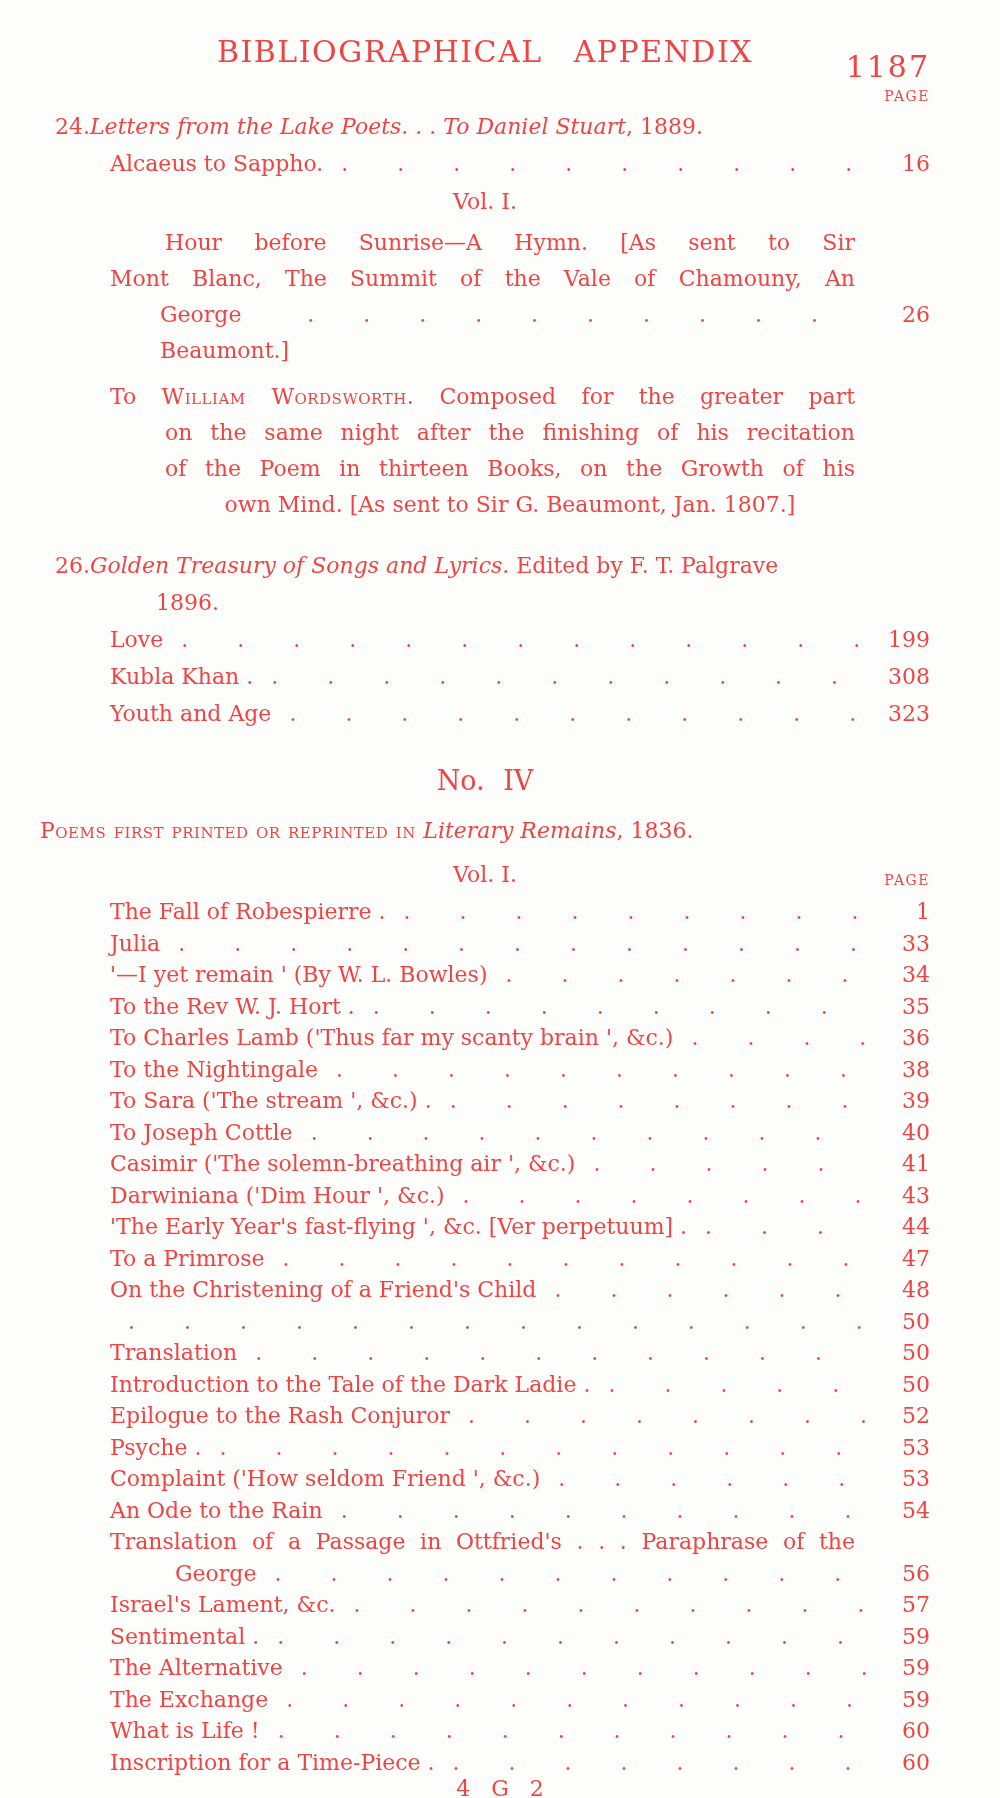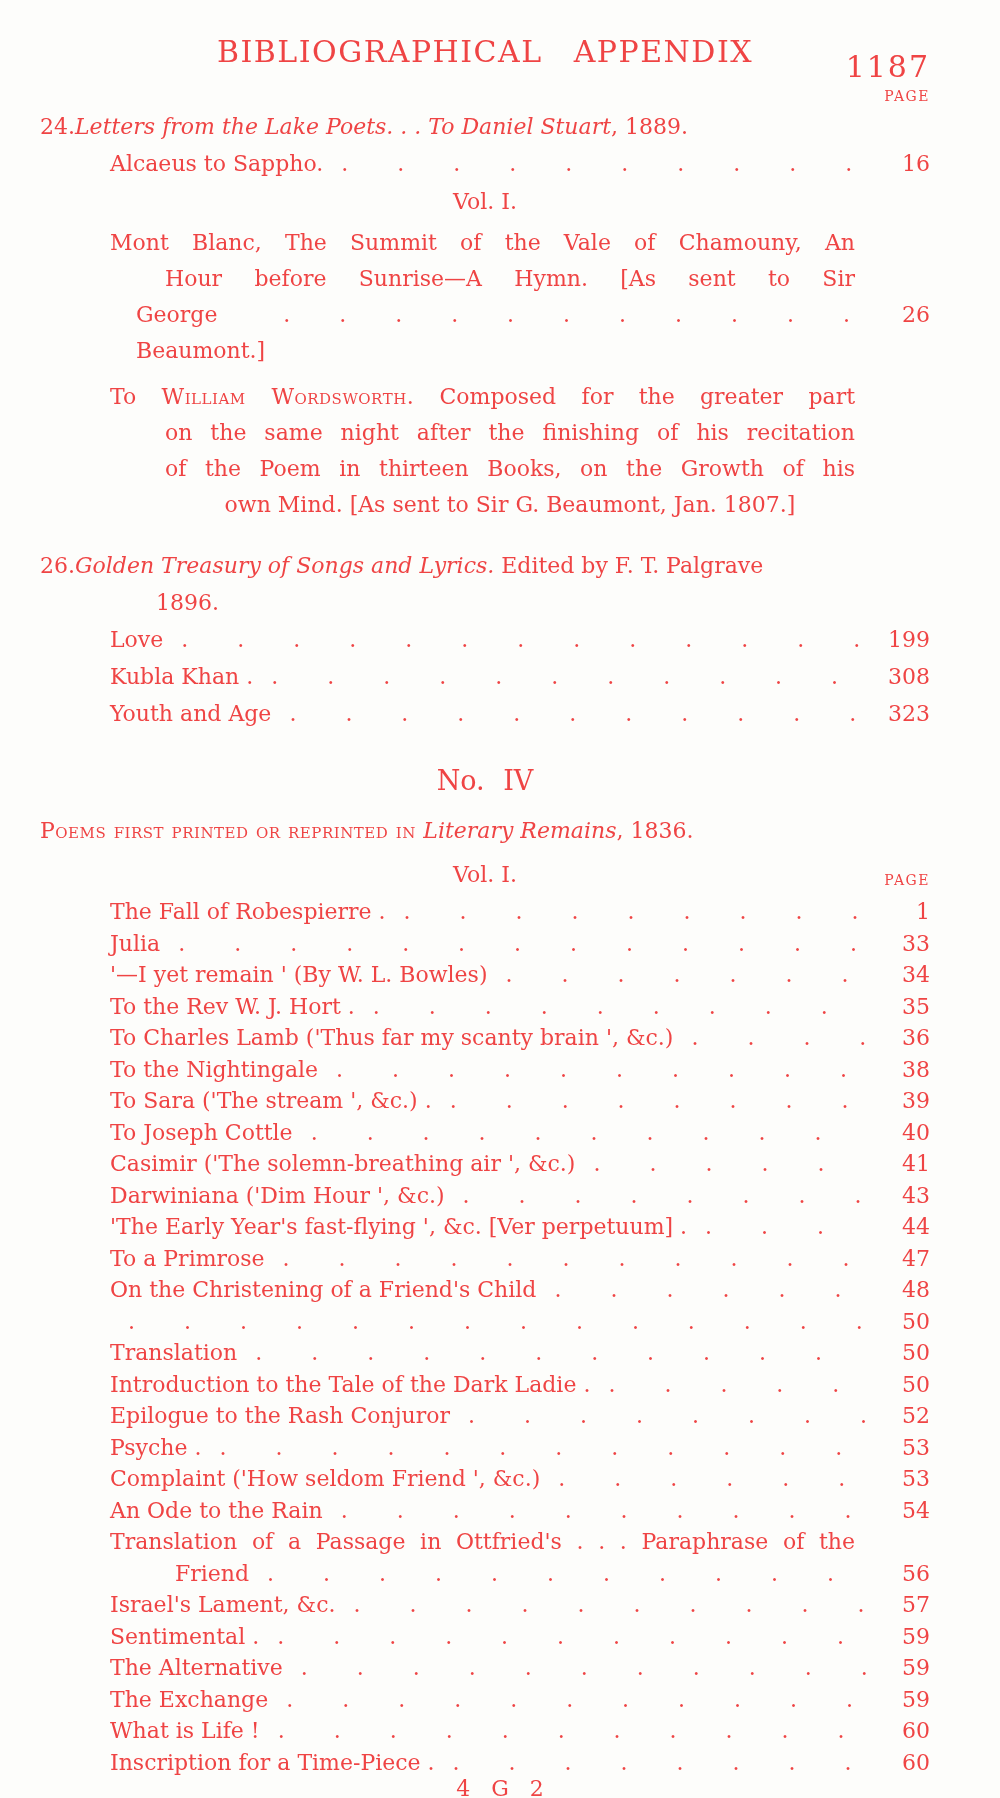--- a/index.html
+++ b/index.html
@@ -17,21 +17,21 @@
 
   
   .running-head{position:relative;text-align:center;font-size:30px;line-height:44px;letter-spacing:1.5px;word-spacing:20px;white-space:nowrap;}
   .folio{position:absolute;right:0;top:15px;letter-spacing:2px;word-spacing:0;}
 
   
   .page-col-label{position:absolute;right:70px;top:88px;font-size:14px;letter-spacing:1.5px;}
   .page-col-label-2{position:absolute;right:0;top:5px;font-size:14px;letter-spacing:1.5px;}
 
   
-  .item-line{display:flex;align-items:flex-start;line-height:37px;}
+  .item-line{display:flex;align-items:flex-start;line-height:37px;margin-left:15px;}
   .item-num{flex:none;width:35px;}
   .item-text{flex:1;}
   .item-cont{margin-left:116px;line-height:37px;}
 
   .seg-r{font-style:normal;}
   .seg-i{font-style:italic;}
   .seg-sc{font-variant:small-caps;letter-spacing:0.5px;}
 
   
   .center-heading{text-align:center;line-height:36px;}
@@ -39,21 +39,21 @@
   .section-heading{text-align:center;font-size:27px;line-height:46px;word-spacing:10px;}
   .intro-line{line-height:30px;}
 
   
   .p-line{line-height:36px;text-align:center;}
   .ind1{margin-left:70px;}
   .ind2{margin-left:125px;}
   .w1{width:745px;}
   .w2{width:690px;}
   .just{text-align:justify;text-align-last:justify;}
-  .p-flex{display:flex;align-items:baseline;margin-left:96px;line-height:36px;}
+  .p-flex{display:flex;align-items:baseline;margin-left:120px;line-height:36px;}
 
   
   .toc-row{display:flex;align-items:flex-start;margin-left:70px;line-height:32px;}
   .toc-a .toc-row{line-height:37px;}
   .toc-b .toc-row{line-height:31.5px;}
   .toc-title{white-space:nowrap;}
   .toc-leader{flex:1 1 auto;min-width:0;overflow:hidden;white-space:nowrap;letter-spacing:21px;padding-left:18px;}
   .toc-page{flex:none;width:64px;text-align:right;white-space:nowrap;}
   .toc-b .toc-cont{padding-left:65px;}
   .toc-full{display:block;width:745px;text-align:justify;text-align-last:justify;}
@@ -96,22 +96,22 @@
           <span class="toc-title">Alcaeus to Sappho.</span>
           <span class="toc-leader">. . . . . . . . . . . . . . . . . . . . . . . . . . . . . . . . . . . . . . . . </span>
           <span class="toc-page">16</span>
         </div>
       </div>
 
 
     <div class="center-heading mt-vol1">Vol. I.</div>
 
     <div class="mt-para1">
+      <div class="p-line ind2 w2 just"><span class="seg-r">Hour before Sunrise—A Hymn. [As sent to Sir</span></div>
       <div class="p-line ind1 w1 just"><span class="seg-r">Mont Blanc, The Summit of the Vale of Chamouny, An</span></div>
-      <div class="p-line ind2 w2 just"><span class="seg-r">Hour before Sunrise—A Hymn. [As sent to Sir</span></div>
       <div class="p-flex">
         <span><span class="seg-r">George Beaumont.]</span></span>
         <span class="toc-leader">. . . . . . . . . . . . . . . . . . . . . . . . . . . . . . . . . . . . . . . . </span>
         <span class="toc-page">26</span>
       </div>
     </div>
 
     <div class="mt-para2">
       <div class="p-line ind1 w1 just"><span class="seg-r">To </span><span class="seg-sc">William Wordsworth.</span><span class="seg-r"> Composed for the greater part</span></div>
       <div class="p-line ind2 w2 just"><span class="seg-r">on the same night after the finishing of his recitation</span></div>
@@ -246,21 +246,21 @@
           <span class="toc-leader">. . . . . . . . . . . . . . . . . . . . . . . . . . . . . . . . . . . . . . . . </span>
           <span class="toc-page">53</span>
         </div>
         <div class="toc-row">
           <span class="toc-title">An Ode to the Rain</span>
           <span class="toc-leader">. . . . . . . . . . . . . . . . . . . . . . . . . . . . . . . . . . . . . . . . </span>
           <span class="toc-page">54</span>
         </div>
         <div class="toc-row toc-full"><span class="toc-title">Translation of a Passage in Ottfried's . . . Paraphrase of the</span></div>
         <div class="toc-row toc-cont">
-          <span class="toc-title">Friend</span>
+          <span class="toc-title">George</span>
           <span class="toc-leader">. . . . . . . . . . . . . . . . . . . . . . . . . . . . . . . . . . . . . . . . </span>
           <span class="toc-page">56</span>
         </div>
         <div class="toc-row">
           <span class="toc-title">Israel's Lament, &amp;c.</span>
           <span class="toc-leader">. . . . . . . . . . . . . . . . . . . . . . . . . . . . . . . . . . . . . . . . </span>
           <span class="toc-page">57</span>
         </div>
         <div class="toc-row">
           <span class="toc-title">Sentimental .</span>

